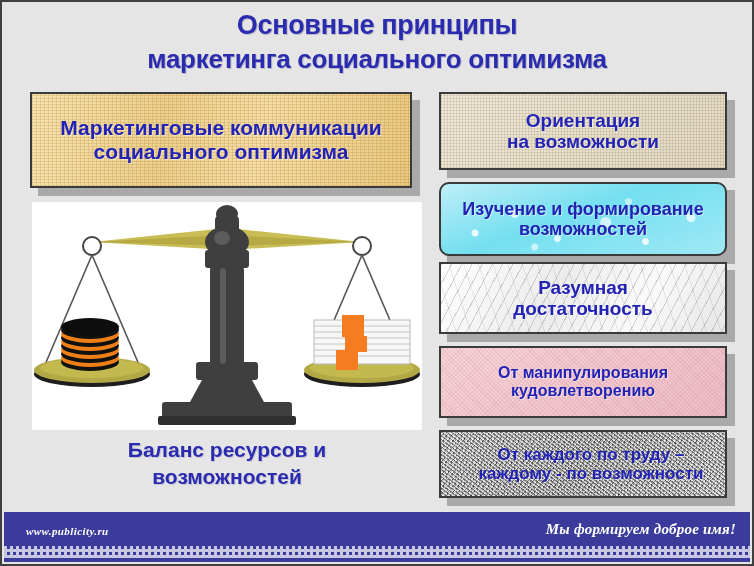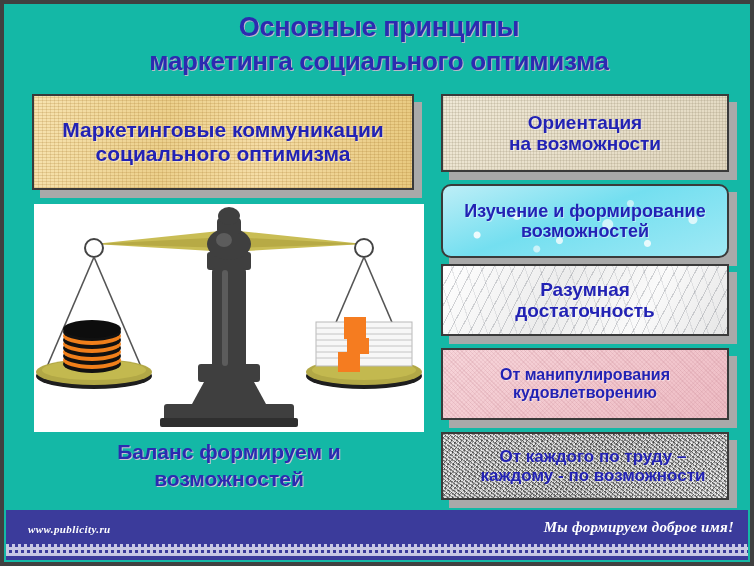--- a/index.html
+++ b/index.html
@@ -6,22 +6,22 @@
   body{
     width:754px;height:566px;
     background:#ffffff;
     font-family:"Liberation Sans", sans-serif;
     overflow:hidden;
   }
   .slide{
     position:relative;
     width:754px;height:566px;
     box-sizing:border-box;
-    background:#14b8a6;
-    border:4px solid #404040;
+    background:#e5e5e5;
+    border:2px solid #404040;
     overflow:hidden;
   }
 
   
   .title{
     position:absolute;
     left:0;top:6px;width:750px;
     text-align:center;
     color:#2b2bb0;
     font-weight:bold;
@@ -229,21 +229,21 @@
           <line x1="282" y1="154" x2="378" y2="154"></line>
         </g>
         <rect x="310" y="113" width="22" height="22" fill="#f57c20"></rect>
         <rect x="313" y="134" width="22" height="16" fill="#f57c20"></rect>
         <rect x="304" y="148" width="22" height="20" fill="#f57c20"></rect>
       </g>
     </svg>
   </div>
 
   <div class="caption" style="left:30px;top:434px;width:390px;">
-    <div>Баланс формируем и</div>
+    <div>Баланс ресурсов и</div>
     <div>возможностей</div>
   </div>
 
   <div class="shadow" style="left:445px;top:98px;width:288px;height:78px;"></div>
   <div class="tbox tex-canvas" style="left:437px;top:90px;width:288px;height:78px;z-index:2;font-size:19px;">
     <span class="ln">Ориентация</span>
     <span class="ln">на возможности</span>
   </div>
 
   <div class="shadow" style="left:445px;top:188px;width:288px;height:74px;"></div>

